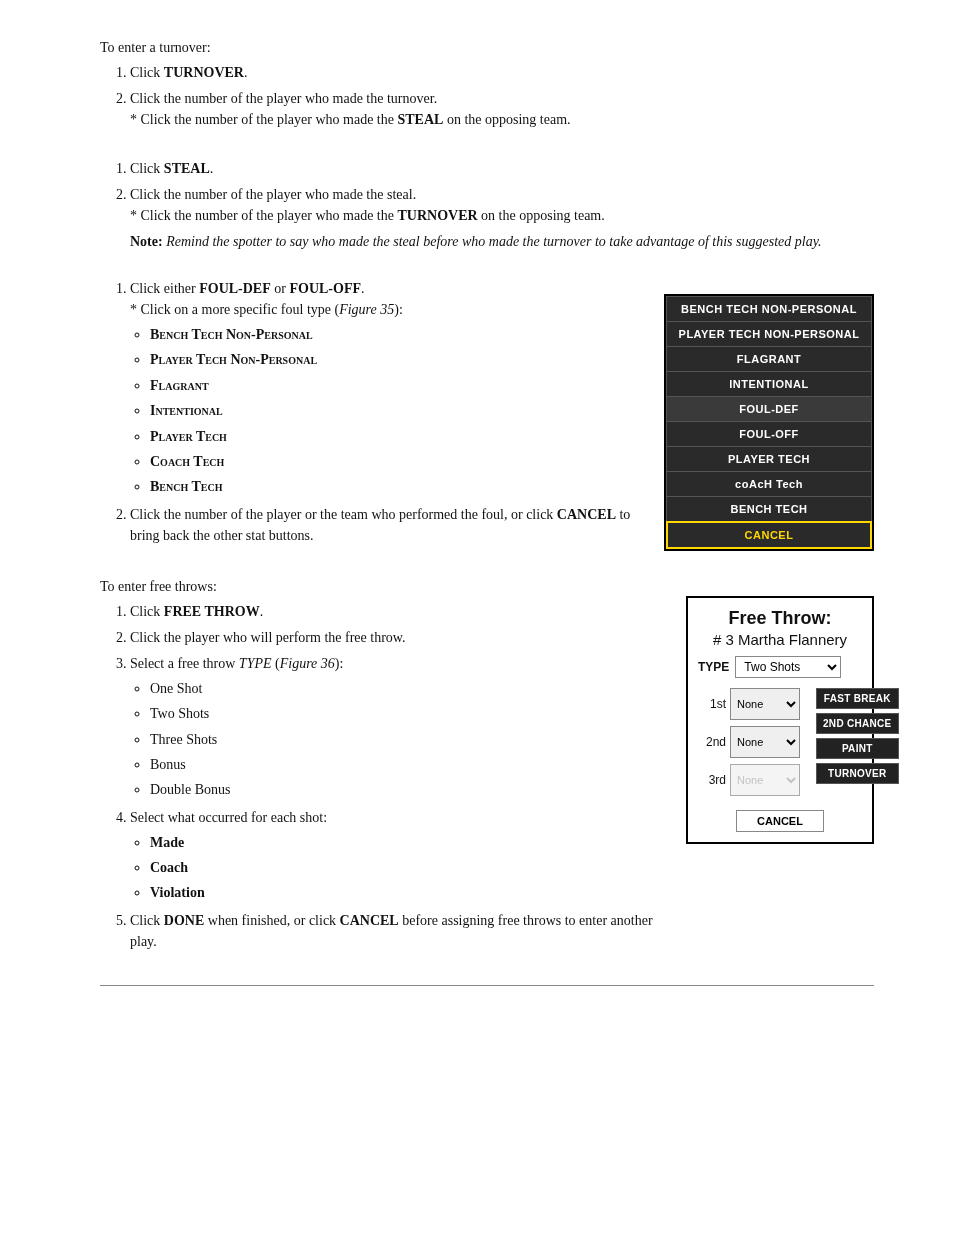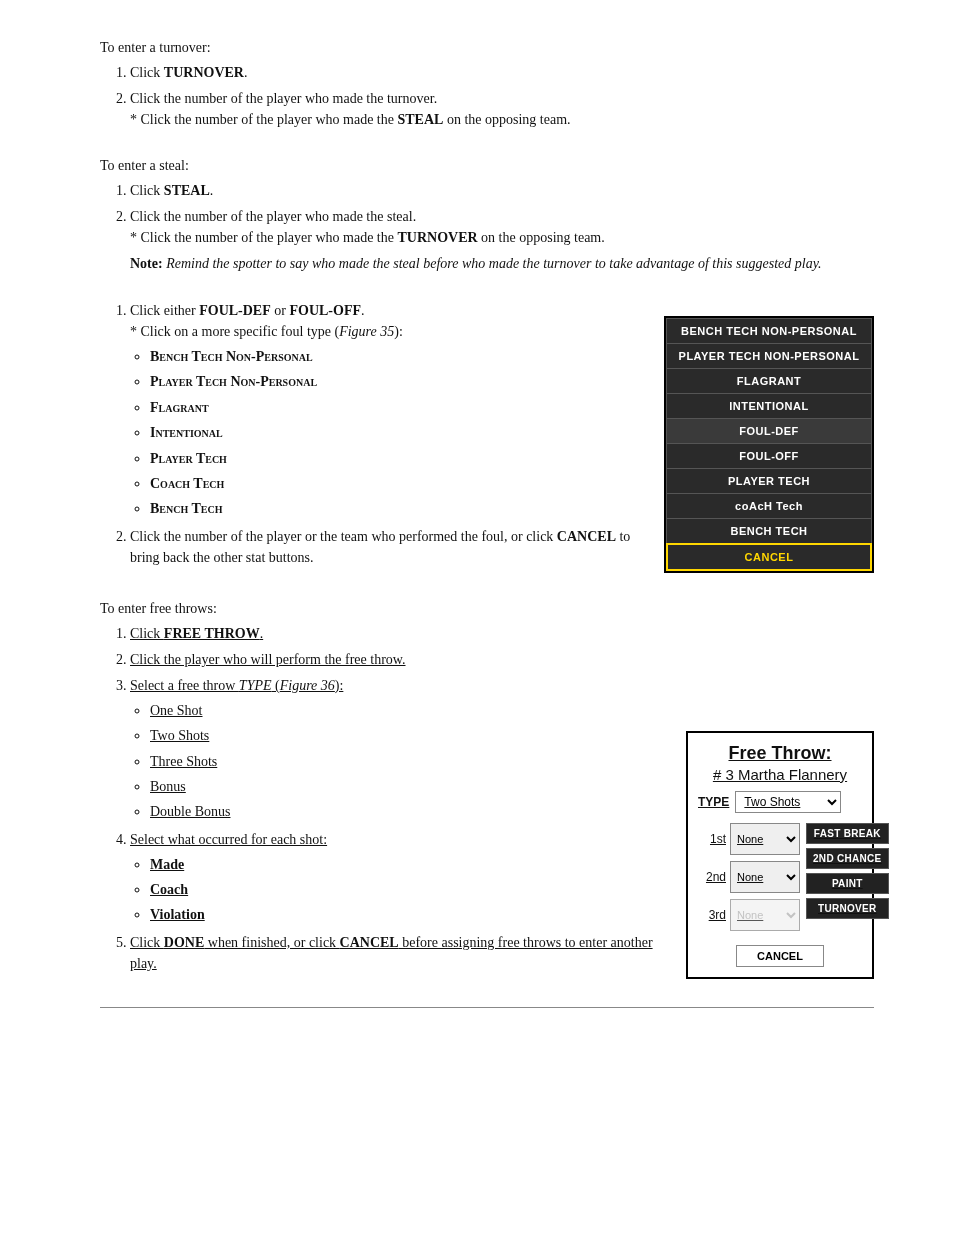--- a/index.html
+++ b/index.html
@@ -63,22 +63,21 @@
     .foul-btn.cancel-btn {
       background: #2a2a2a;
       color: #ffd700;
       border: 2px solid #ffd700;
     }
 
     
     .ft-row {
       display: flex;
       gap: 30px;
-      align-items: flex-end;
-      text-decoration: underline;
+      align-items: flex-start;
     }
     .ft-text { flex: 1; }
     .ft-panel {
       width: 188px;
       flex-shrink: 0;
       border: 2px solid #000;
       background: #fff;
       padding: 10px;
       margin-top: -5px;
     }
@@ -108,21 +107,21 @@
       font-variant: small-caps;
     }
     .ft-type-select {
       font-size: 12px;
       padding: 2px 4px;
       background: #fff;
       border: 1px solid #888;
     }
     .ft-shots-area {
       display: flex;
-      gap: 6px;
+      gap: 16px;
     }
     .ft-shots-left {
       flex: 1;
     }
     .ft-shot-row {
       display: flex;
       align-items: center;
       gap: 4px;
       margin-bottom: 6px;
     }
@@ -193,21 +192,20 @@
       Click <span class="small-caps">TURNOVER</span>.
     </li>
     <li>
       Click the number of the player who made the turnover.<br>
       * Click the number of the player who made the <span class="small-caps">STEAL</span> on the opposing team.
     </li>
   </ol>
 </div>
 
 <div class="section">
-  <p>To enter a steal:</p>
   <ol>
     <li>
       Click <span class="small-caps">STEAL</span>.
     </li>
     <li>
       Click the number of the player who made the steal.<br>
       * Click the number of the player who made the <span class="small-caps">TURNOVER</span> on the opposing team.
     </li>
   </ol>
   <p class="note">

